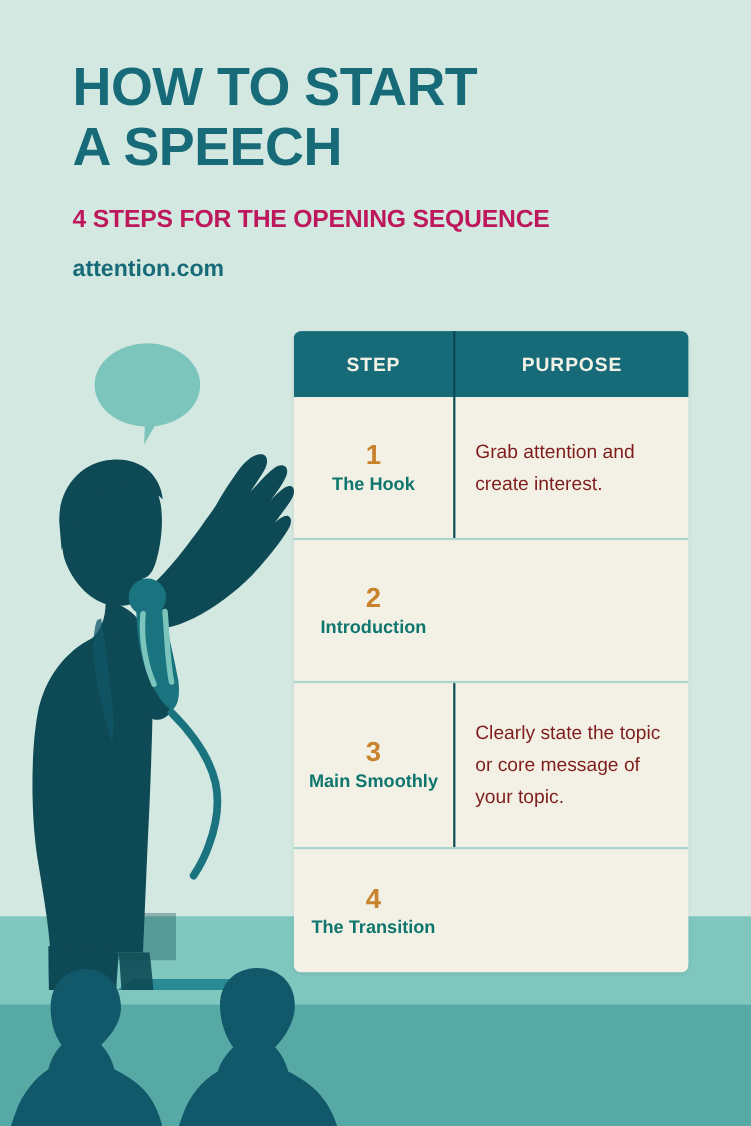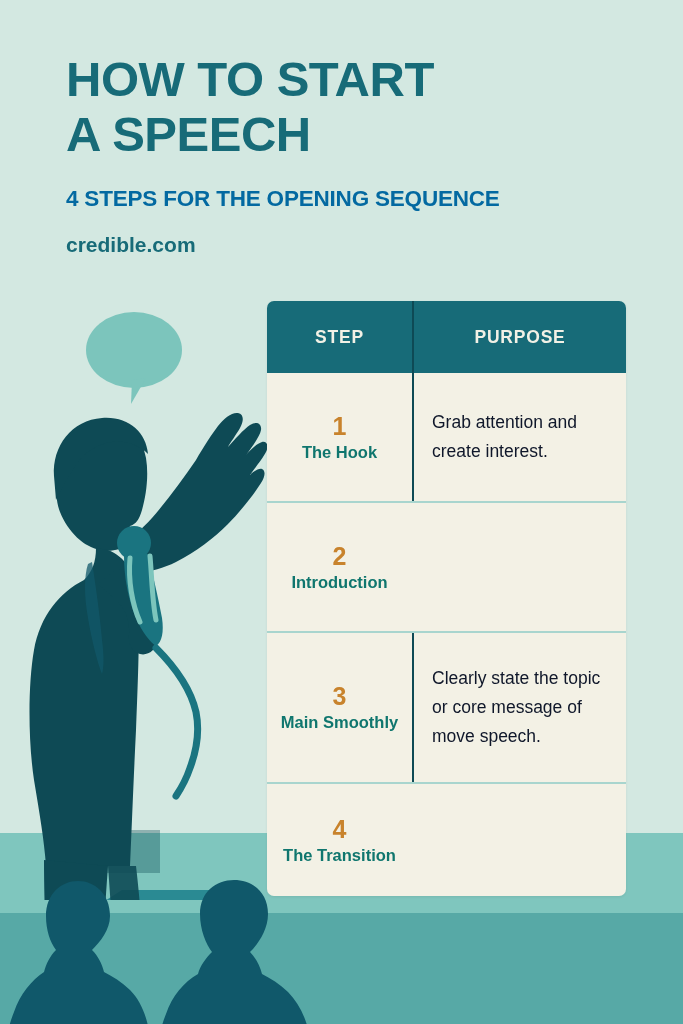--- a/index.html
+++ b/index.html
@@ -44,21 +44,21 @@
     text-transform: uppercase;
     white-space: pre-line;
   }
   #subtitle {
     margin: 0;
     padding-top: 24px;
     font-size: 22.5px;
     line-height: 26px;
     font-weight: bold;
     letter-spacing: -0.2px;
-    color: #0369a1;
+    color: #be185d;
     text-transform: uppercase;
   }
   #website {
     margin: 0;
     padding-top: 20px;
     font-size: 21px;
     line-height: 25px;
     font-weight: bold;
     color: #176B78;
   }
@@ -85,21 +85,21 @@
     left: 267px;
     top: 301px;
     width: 359px;
     border-radius: 7px;
     overflow: hidden;
     box-shadow: 0 1px 3px rgba(0,0,0,0.07);
   }
   #table-header {
     display: flex;
     background: #176B78;
-    height: 72px;
+    height: 60px;
   }
   .th {
     display: flex;
     align-items: center;
     justify-content: center;
     color: #F2F1E6;
     font-size: 17.5px;
     font-weight: bold;
     letter-spacing: 0.8px;
     text-transform: uppercase;
@@ -140,21 +140,21 @@
   }
   .cell-purpose {
     flex: 1;
     box-sizing: border-box;
     border-left: 2px solid #0E4A55;
     padding: 16px 14px 16px 18px;
     display: flex;
     align-items: center;
     font-size: 17.5px;
     line-height: 29px;
-    color: #0f172a;
+    color: #7f1d1d;
   }
   .row-1 .cell-step, .row-1 .cell-purpose { min-height: 128px; }
   .row-2 .cell-step, .row-2 .cell-purpose { min-height: 128px; }
   .row-3 .cell-step, .row-3 .cell-purpose { min-height: 149px; }
   .row-4 .cell-step, .row-4 .cell-purpose { min-height: 112px; }
 </style>
 </head>
 <body>
 
 <div id="poster">
@@ -286,21 +286,21 @@
                C 280 104 270 98 262 94
                C 260 86 256 78 250 72
                C 258 64 268 50 268 34 Z" fill="#10586A"></path>
     </g>
   </svg>
 
   <div id="headline-block">
     <h1 id="title">HOW TO START
 A SPEECH</h1>
     <h2 id="subtitle">4 STEPS FOR THE OPENING SEQUENCE</h2>
-    <div id="website">credible.com</div>
+    <div id="website">attention.com</div>
   </div>
 
   <div id="steps-table">
 
     <div id="table-header">
       <div class="th th-step">STEP</div>
       <div class="th th-purpose">PURPOSE</div>
     </div>
 
     <div id="table-body">
@@ -318,21 +318,21 @@
           <div class="step-num">2</div>
           <div class="step-name">Introduction</div>
         </div>
       </div>
 
       <div class="row row-3">
         <div class="cell-step">
           <div class="step-num">3</div>
           <div class="step-name">Main Smoothly</div>
         </div>
-        <div class="cell-purpose">Clearly state the topic or core message of move speech.</div>
+        <div class="cell-purpose">Clearly state the topic or core message of your topic.</div>
       </div>
 
       <div class="row row-4">
         <div class="cell-step">
           <div class="step-num">4</div>
           <div class="step-name">The Transition</div>
         </div>
       </div>
 
     </div>

